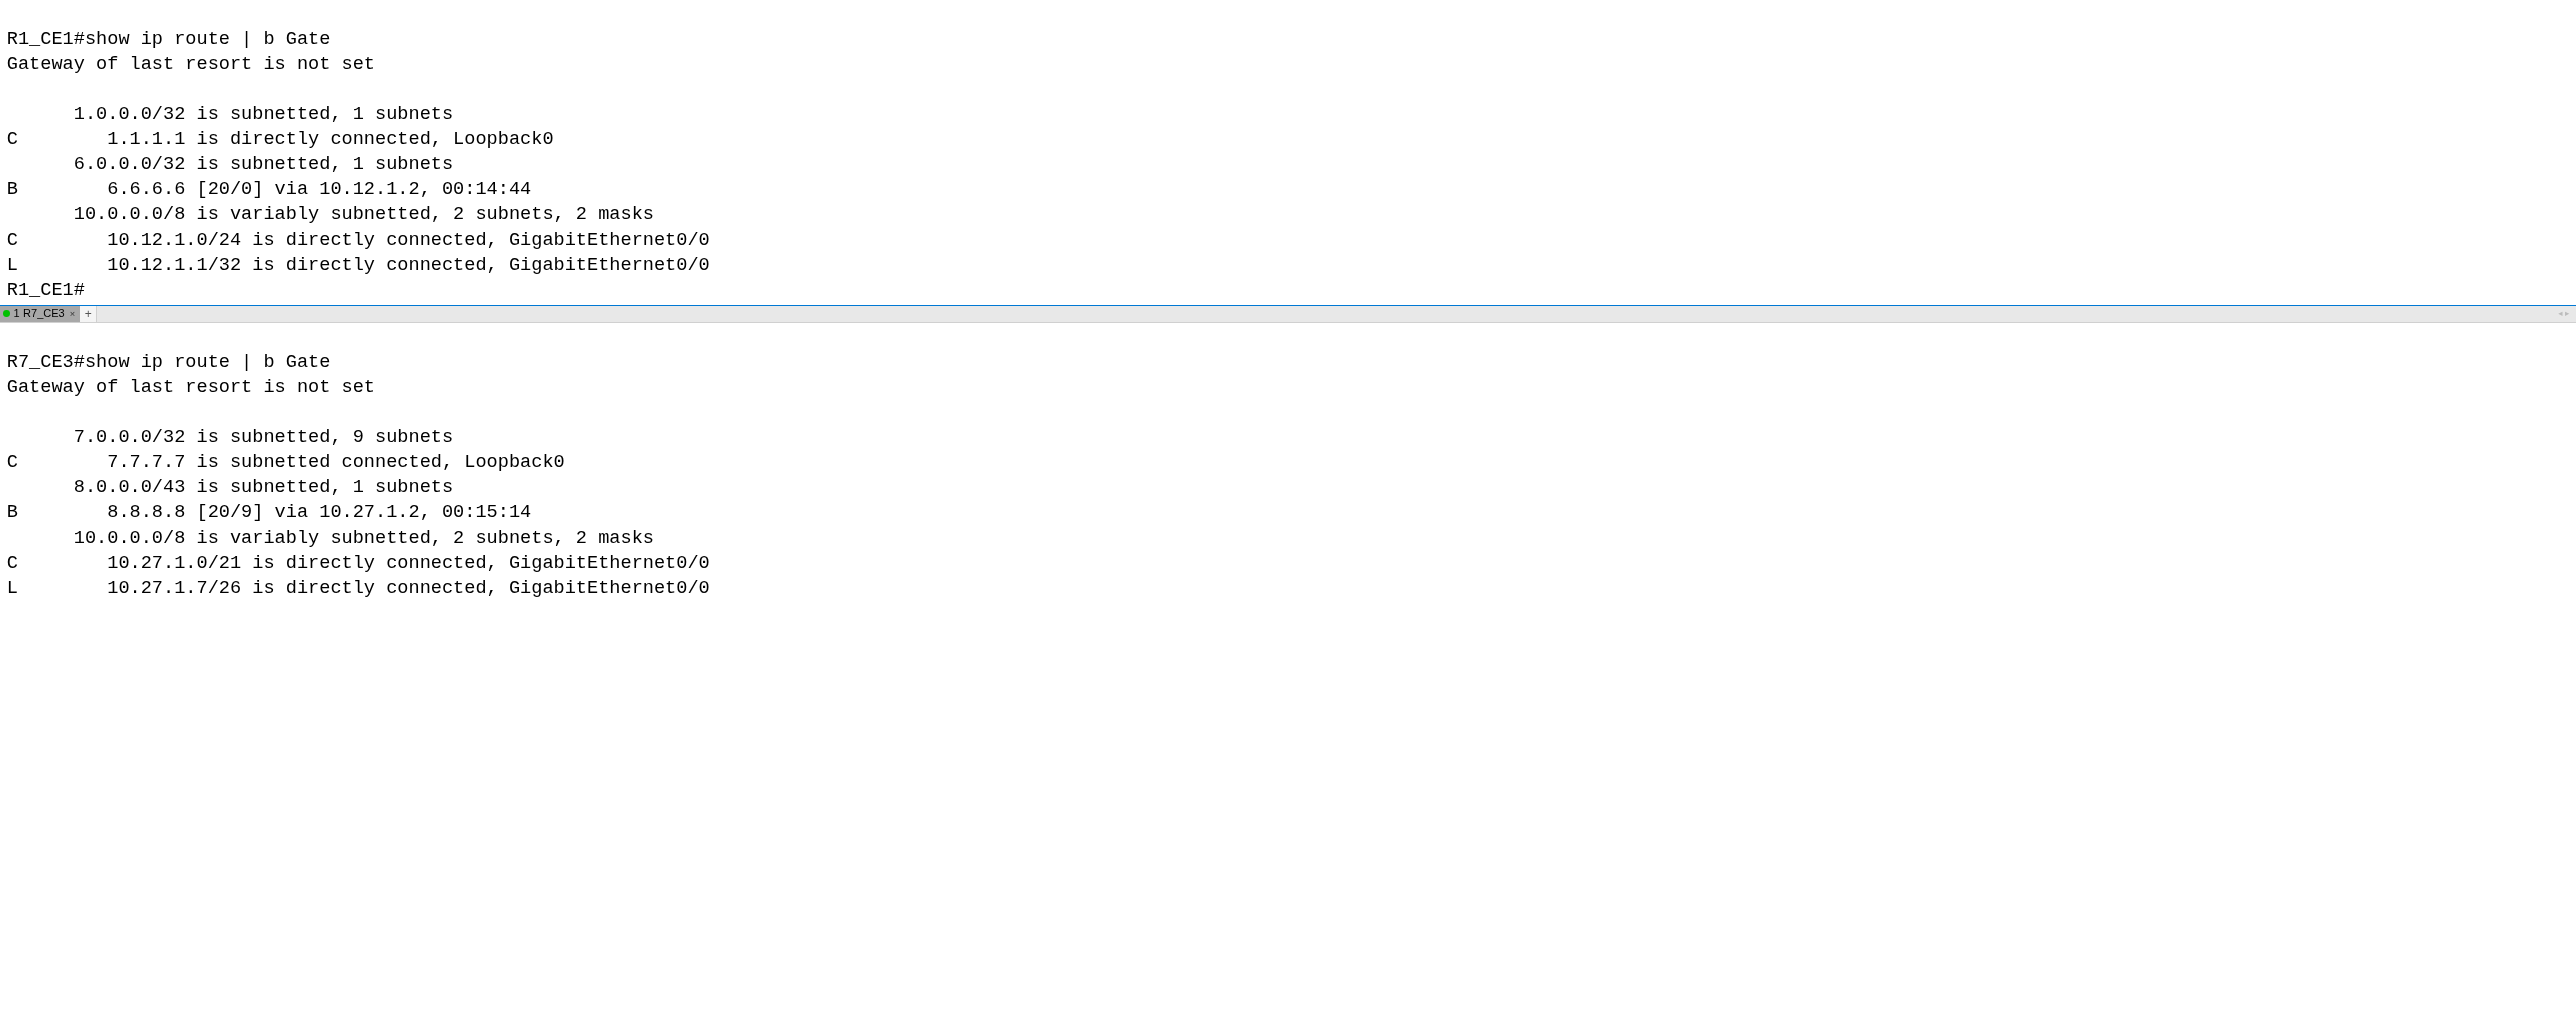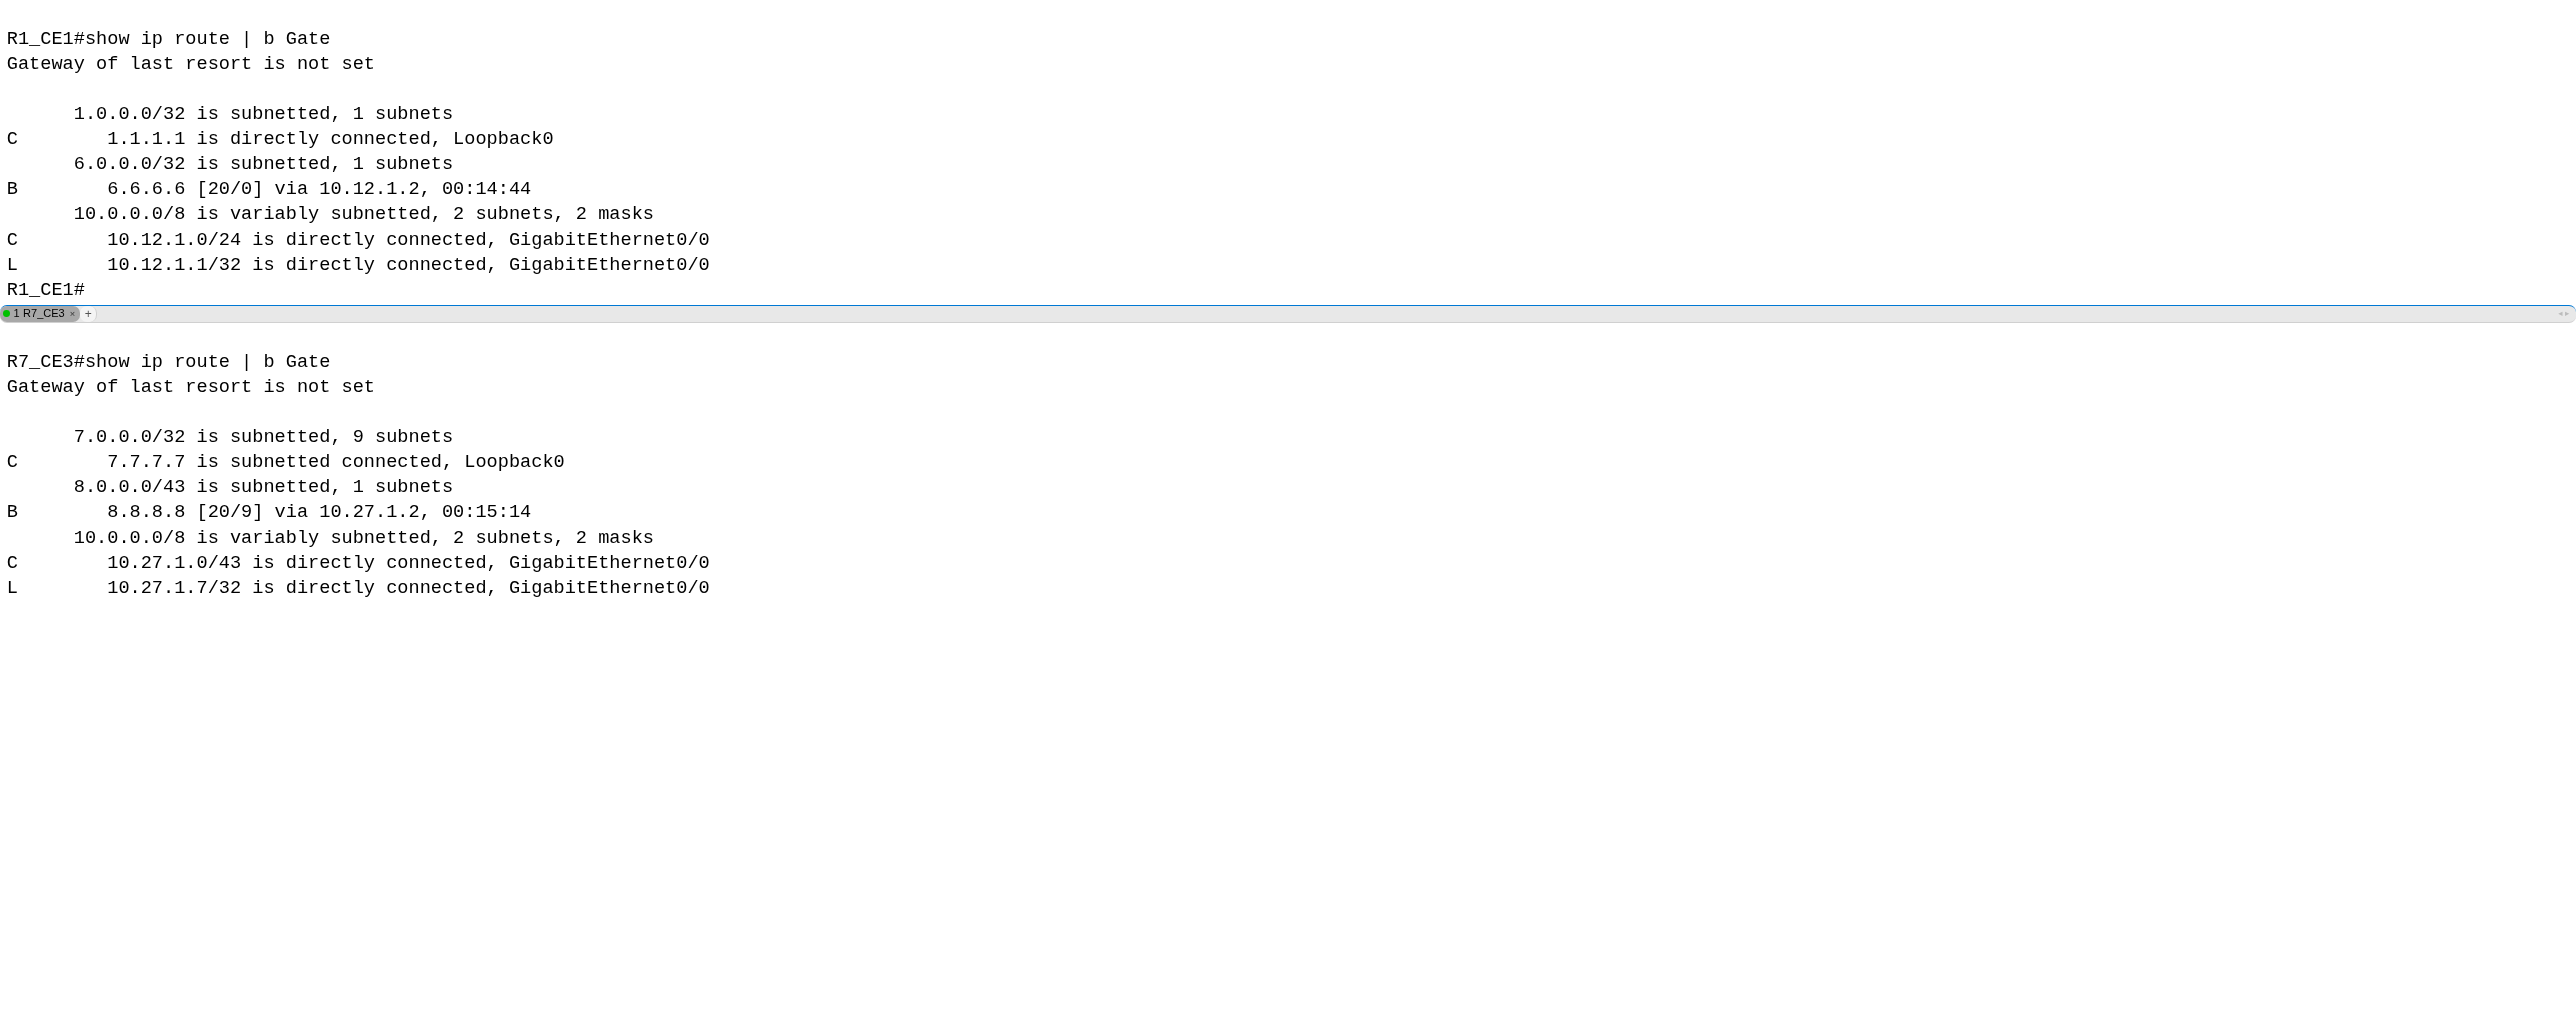--- a/index.html
+++ b/index.html
@@ -1,19 +1,18 @@
 <!DOCTYPE html>
 <html style="font-size:13.5px"><head>
   <meta charset="utf-8">
   <style>
     * {
       margin: 0;
       padding: 0;
       box-sizing: border-box;
-      border-radius: 7px;
     }
     body {
       font-family: Consolas, "Courier New", monospace;
       font-size: 18.6px;
       line-height: 1.35;
       background: #ffffff;
       color: #000000;
     }
     .terminal-pane {
       padding: 1.7px 6.8px;
@@ -106,16 +105,16 @@
 
 <div class="terminal-pane">
 <span>R7_CE3#show ip route | b Gate</span>
 <span>Gateway of last resort is not set</span>
 <span></span>
 <span>      7.0.0.0/32 is subnetted, 9 subnets</span>
 <span>C        7.7.7.7 is subnetted connected, Loopback0</span>
 <span>      8.0.0.0/43 is subnetted, 1 subnets</span>
 <span>B        8.8.8.8 [20/9] via 10.27.1.2, 00:15:14</span>
 <span>      10.0.0.0/8 is variably subnetted, 2 subnets, 2 masks</span>
-<span>C        10.27.1.0/43 is directly connected, GigabitEthernet0/0</span>
-<span>L        10.27.1.7/32 is directly connected, GigabitEthernet0/0</span>
+<span>C        10.27.1.0/21 is directly connected, GigabitEthernet0/0</span>
+<span>L        10.27.1.7/26 is directly connected, GigabitEthernet0/0</span>
 </div>
 
 
 </body></html>

